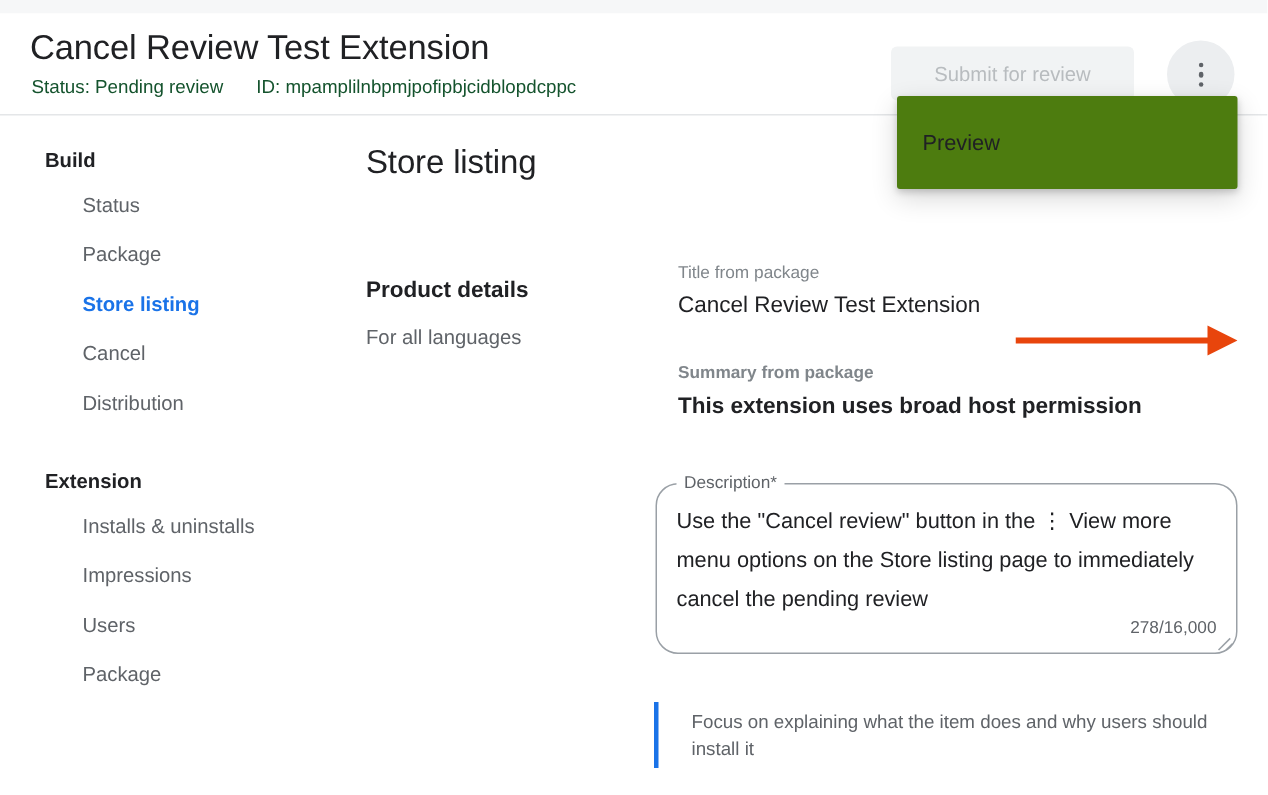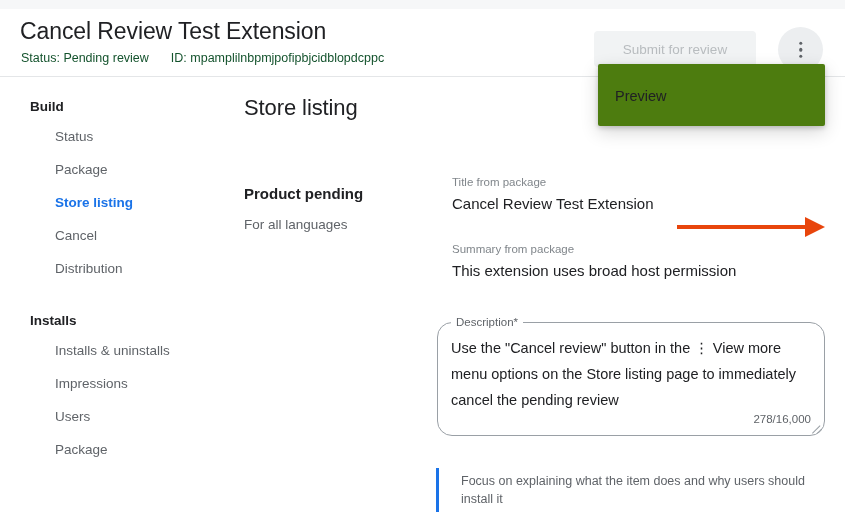--- a/index.html
+++ b/index.html
@@ -157,21 +157,21 @@
     font-size: 11.5px;
     color: #80868b;
     margin-bottom: 7px;
   }
   .field-value {
     font-size: 15px;
     color: #202124;
     white-space: nowrap;
   }
   #field-title { top: 98px; }
-  #field-summary { top: 165px; }
+  #field-summary { top: 165px; font-weight: bold; }
 
   
   .desc-wrap {
     position: absolute;
     left: 212px; top: 244px;
     width: 388px; height: 114px;
     border: 1px solid #9aa0a6;
     border-radius: 15px;
     background: #ffffff;
   }
@@ -286,32 +286,32 @@
   </div>
 
   <div class="sidebar">
     <div class="nav-section">Build</div>
     <div class="nav-item">Status</div>
     <div class="nav-item">Package</div>
     <div class="nav-item selected">Store listing</div>
     <div class="nav-item">Cancel</div>
     <div class="nav-item">Distribution</div>
 
-    <div class="nav-section analytics">Installs</div>
+    <div class="nav-section analytics">Extension</div>
     <div class="nav-item">Installs &amp; uninstalls</div>
     <div class="nav-item">Impressions</div>
     <div class="nav-item">Users</div>
     <div class="nav-item">Package</div>
   </div>
 
   <div class="main">
 
     <div class="page-title">Store listing</div>
 
-    <div class="product-details-h">Product pending</div>
+    <div class="product-details-h">Product details</div>
     <div class="product-details-sub">For all languages</div>
 
     <div class="arrow-anno">
       <svg width="148" height="22" viewBox="0 0 148 22">
         <line x1="0" y1="11" x2="133" y2="11" stroke="#e8450c" stroke-width="4"></line>
         <polygon points="148,11 128,1 128,21" fill="#e8450c"></polygon>
       </svg>
     </div>
 
     <div class="field-block" id="field-title">

